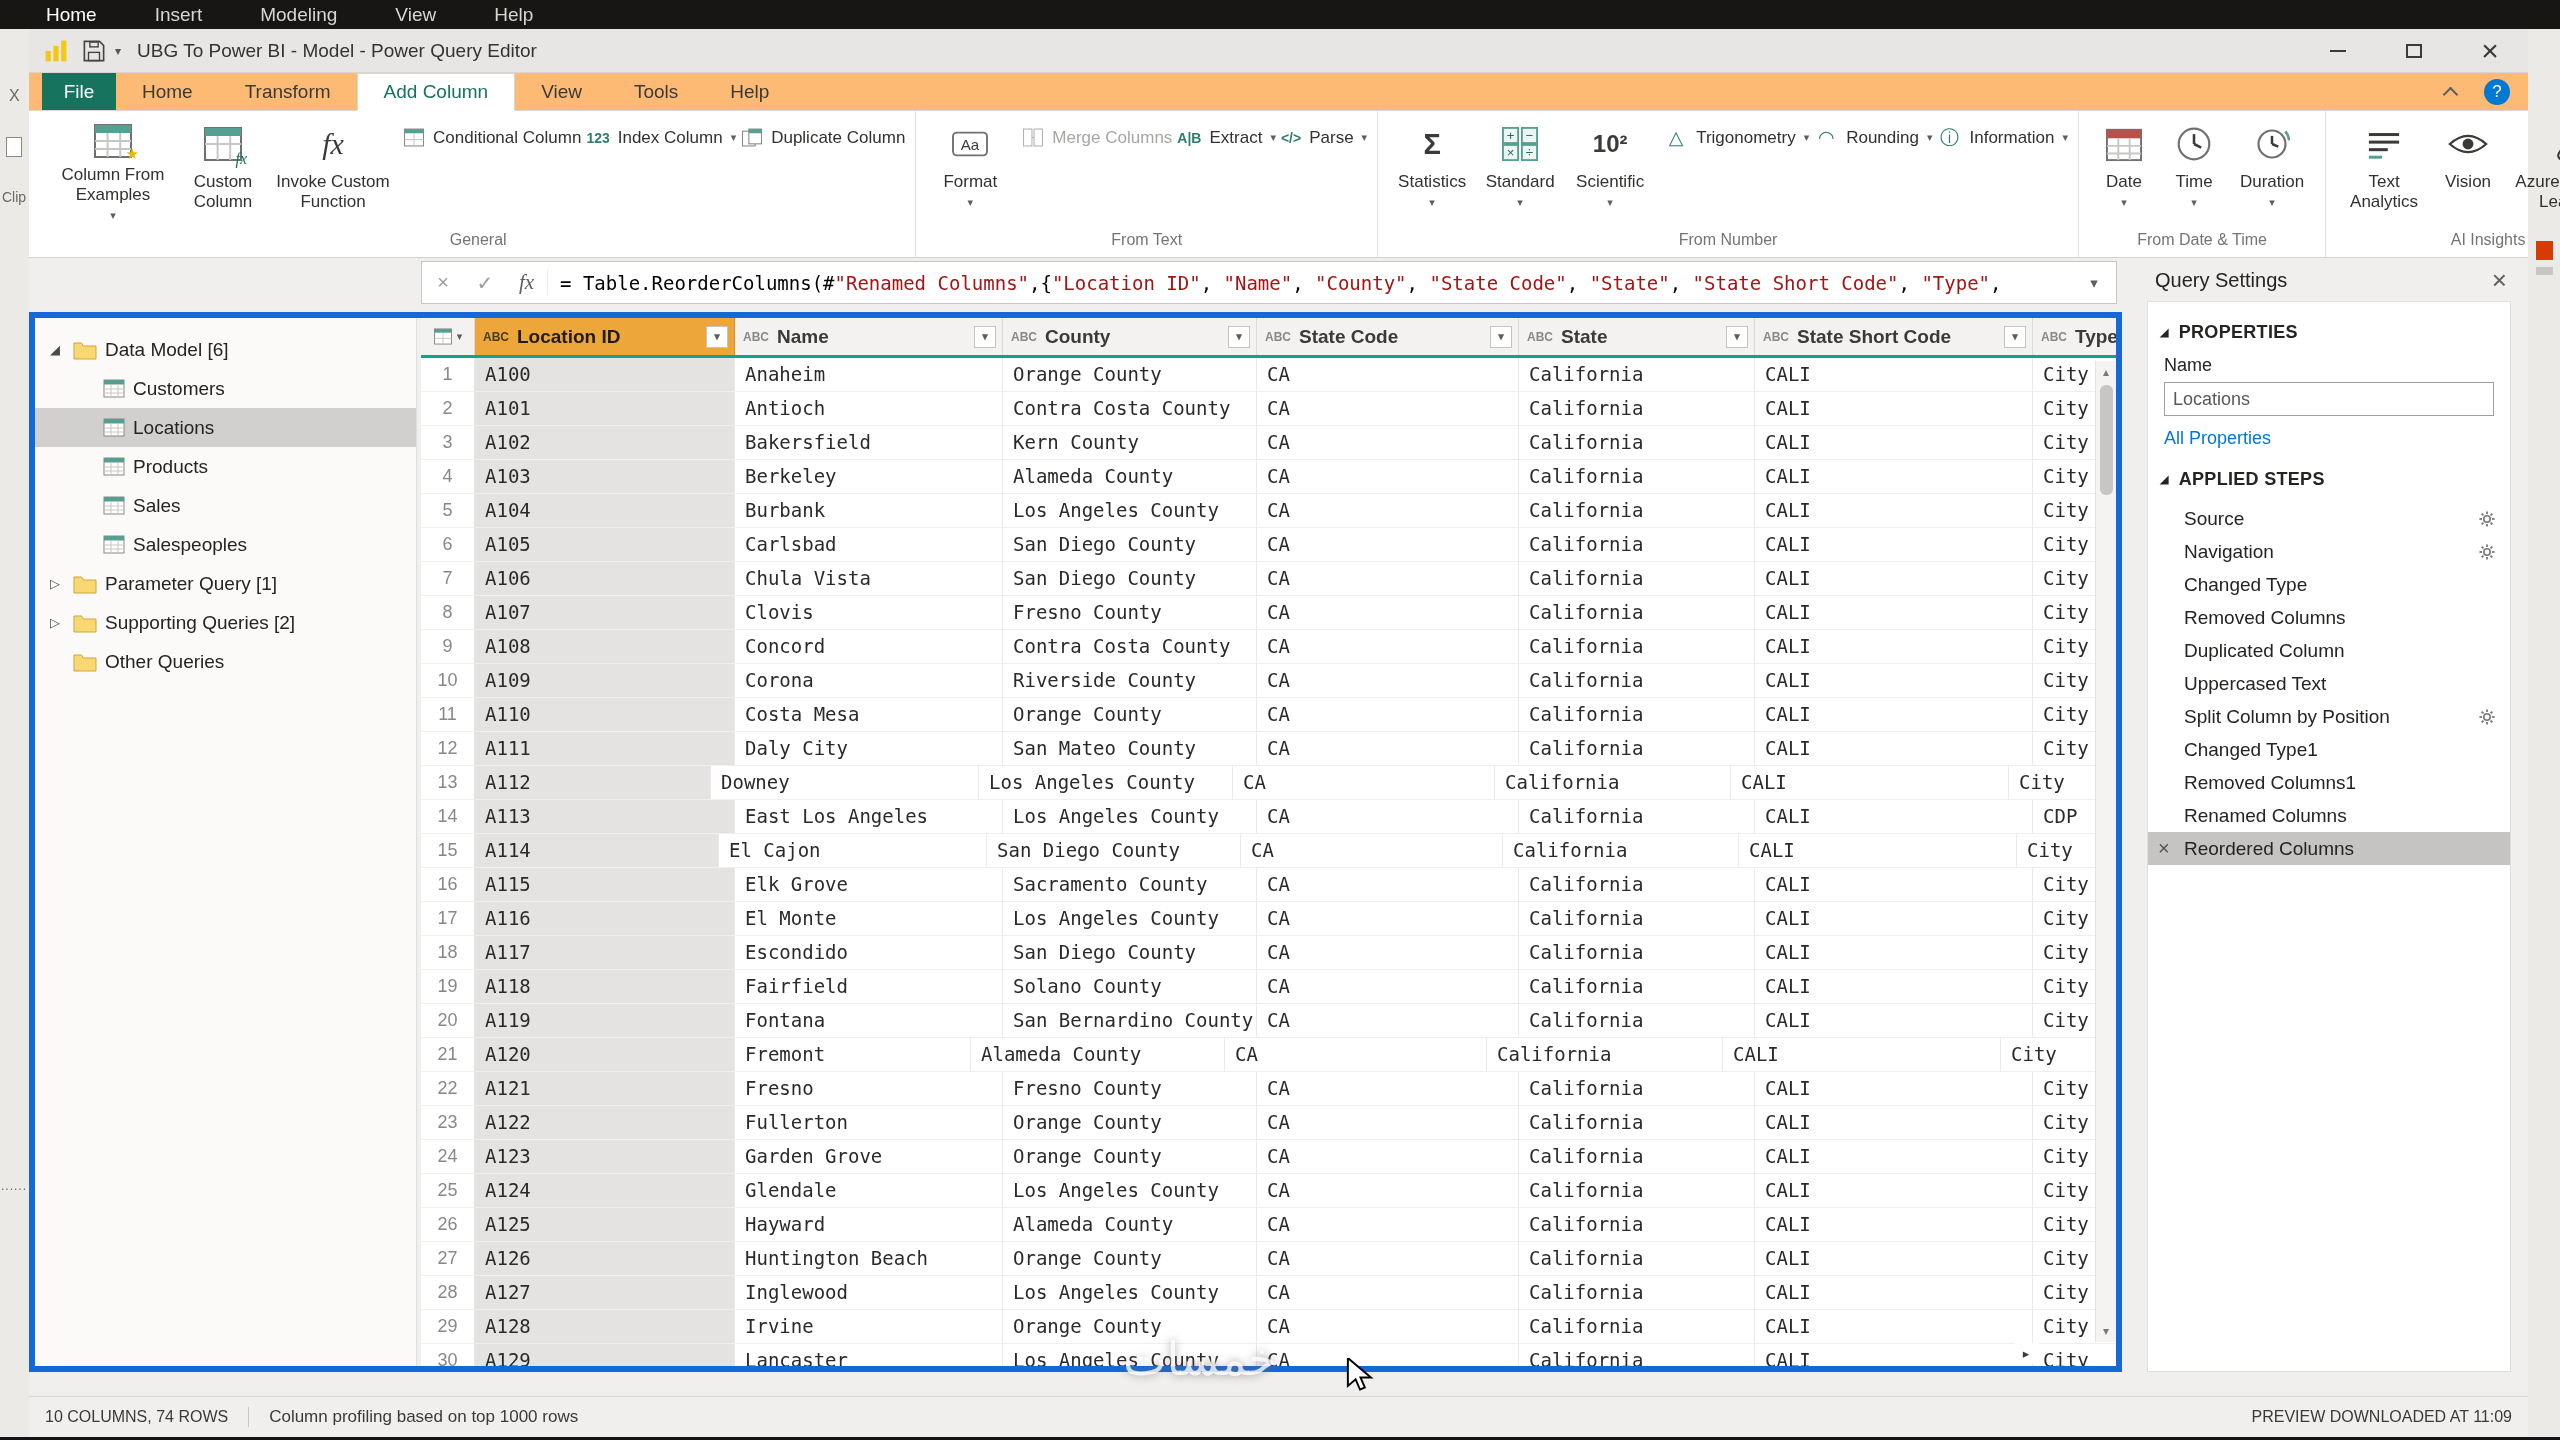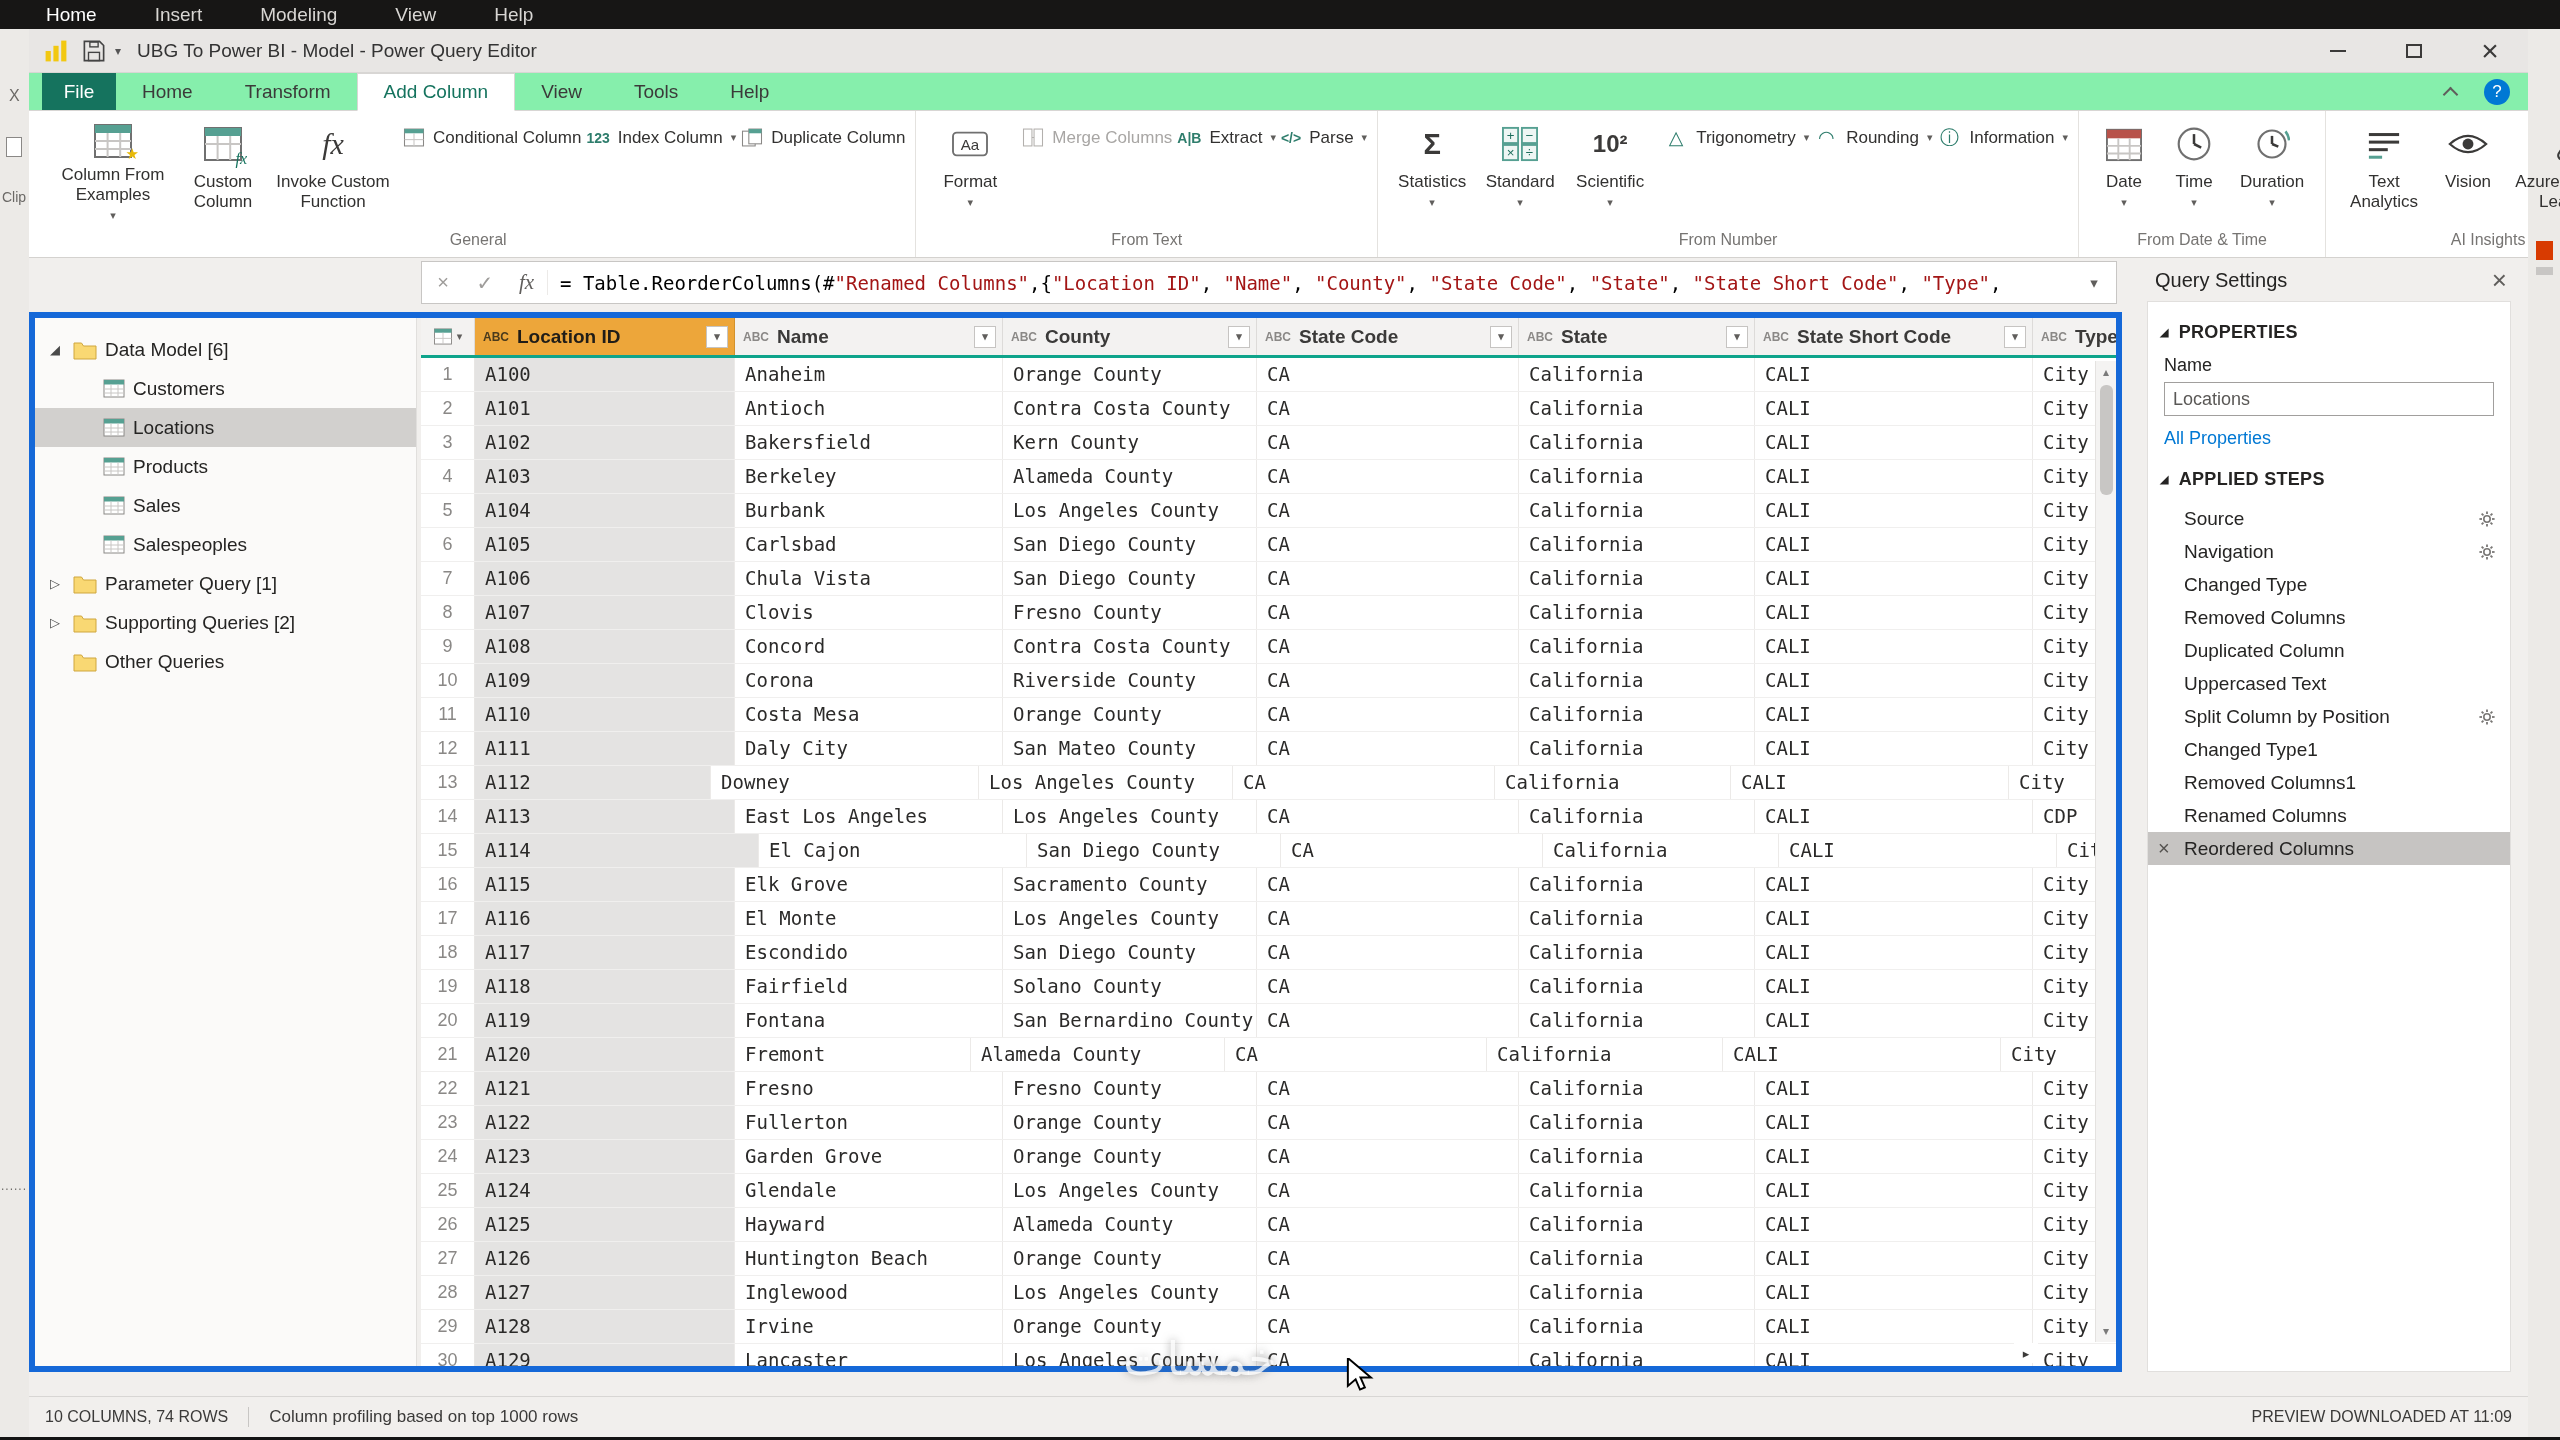--- a/index.html
+++ b/index.html
@@ -17,21 +17,21 @@
 .titlebar{background:#e8e6e4;display:flex;align-items:center;border-bottom:1px solid #d8d6d4;padding-left:14px}
 .tb-title{font-size:19px;color:#333;margin-left:16px;white-space:nowrap}
 .winbtns{margin-left:auto;display:flex;height:100%}
 .winbtn{width:76px;display:flex;align-items:center;justify-content:center;color:#3b3a39}
 .minline{display:inline-block;width:16px;height:2px;background:#3b3a39}
 .maxbox{display:inline-block;width:16px;height:14px;border:2px solid #3b3a39}
 .closex{font-size:30px;line-height:30px}
 .tb-caret{font-size:12px;color:#555;margin-left:10px}
 
 
-.tabsrow{background:#86efac;display:flex;align-items:stretch;border-bottom:1px solid #d8d6d4}
+.tabsrow{background:#fdba74;display:flex;align-items:stretch;border-bottom:1px solid #d8d6d4}
 .filetab{width:74px;margin-left:13px;background:#15735e;color:#fff;font-size:19px;display:flex;align-items:center;justify-content:center}
 .tab{font-size:19px;color:#3b3a39;padding:0 26px;display:flex;align-items:center}
 .tab.active{background:#fff;border:1px solid #d8d6d4;border-bottom:1px solid #fff;margin-bottom:-1px;color:#15735e}
 .tabs-right{margin-left:auto;display:flex;align-items:center;gap:28px;padding-right:18px}
 .chevup{display:inline-block;width:11px;height:11px;border-left:2px solid #605e5c;border-top:2px solid #605e5c;transform:rotate(45deg);margin-top:5px}
 .helpcircle{width:26px;height:26px;border-radius:50%;background:#0078d4;color:#fff;font-size:17px;display:flex;align-items:center;justify-content:center}
 
 
 .ribbon{background:#fff;border-bottom:1px solid #d4d2cf;display:flex;padding-left:12px}
 .grp{display:flex;flex-direction:column;border-right:1px solid #e4e2df;padding:4px 10px 0}
@@ -691,21 +691,21 @@
           <div class="gcell gcsel" style="width:260px">A113</div>
           <div class="gcell" style="width:268px">East Los Angeles</div>
           <div class="gcell" style="width:254px">Los Angeles County</div>
           <div class="gcell" style="width:262px">CA</div>
           <div class="gcell" style="width:236px">California</div>
           <div class="gcell" style="width:278px">CALI</div>
           <div class="gcell" style="width:140px">CDP</div>
         </div>
         <div class="grow">
           <div class="rnum">15</div>
-          <div class="gcell gcsel" style="width:284px">A114</div>
+          <div class="gcell gcsel" style="width:244px">A114</div>
           <div class="gcell" style="width:268px">El Cajon</div>
           <div class="gcell" style="width:254px">San Diego County</div>
           <div class="gcell" style="width:262px">CA</div>
           <div class="gcell" style="width:236px">California</div>
           <div class="gcell" style="width:278px">CALI</div>
           <div class="gcell" style="width:140px">City</div>
         </div>
         <div class="grow">
           <div class="rnum">16</div>
           <div class="gcell gcsel" style="width:260px">A115</div>

